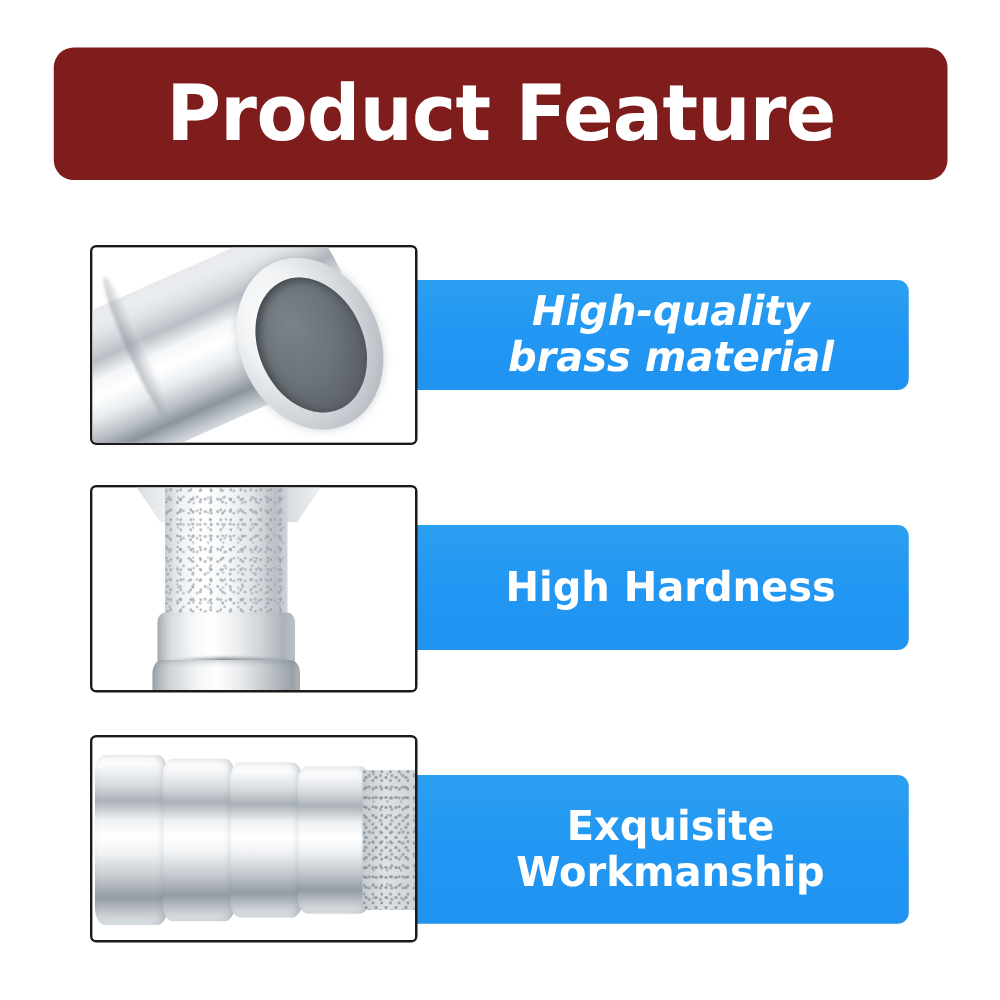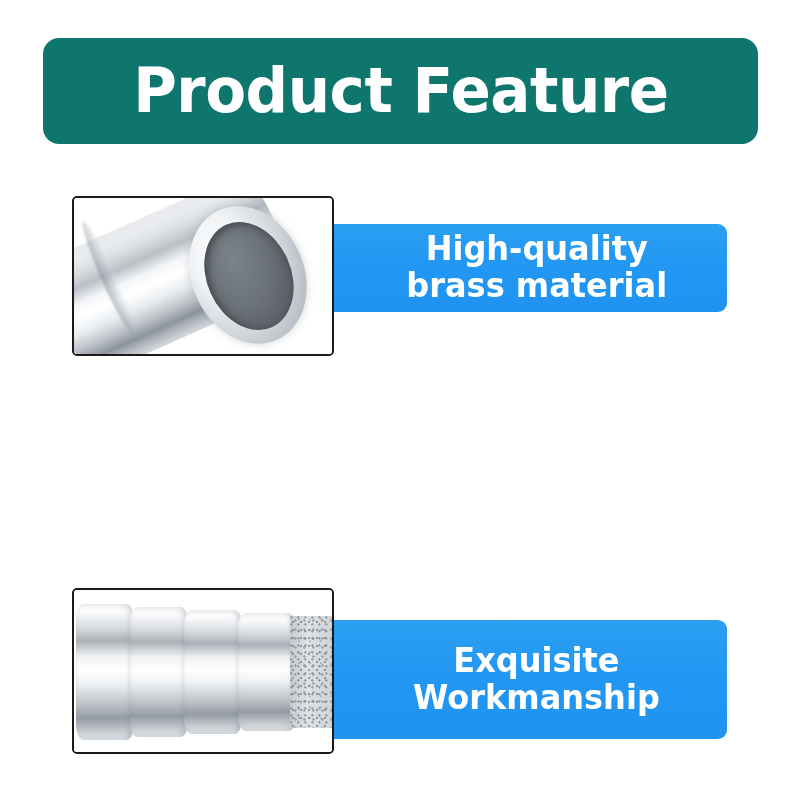--- a/index.html
+++ b/index.html
@@ -20,21 +20,21 @@
     background: #ffffff;
   }
 
   
   .header-banner {
     position: absolute;
     left: 43px;
     top: 38px;
     width: 715px;
     height: 106px;
-    background: #0f766e;
+    background: #7f1d1d;
     border-radius: 16px;
     display: flex;
     align-items: center;
     justify-content: center;
   }
 
   .header-title {
     color: #ffffff;
     font-size: 62px;
     font-weight: bold;
@@ -58,21 +58,21 @@
   .label-bar {
     position: absolute;
     left: 300px;
     background: linear-gradient(180deg, #2b9ff0 0%, #2196f3 55%, #1f93ef 100%);
     border-radius: 0 9px 9px 0;
     display: flex;
     align-items: center;
     justify-content: center;
     z-index: 1;
   }
-  .row-1 .label-bar { top: 28px; width: 427px; height: 88px; }
+  .row-1 .label-bar { top: 28px; width: 427px; height: 88px; font-style: italic; }
   .row-2 .label-bar { top: 32px; width: 427px; height: 100px; }
   .row-3 .label-bar { top: 32px; width: 427px; height: 119px; }
 
   .label-text {
     color: #ffffff;
     font-weight: bold;
     font-size: 33px;
     line-height: 1.12;
     text-align: center;
     padding-left: 60px;
@@ -293,20 +293,38 @@
       <div class="photo-inner">
         <div class="pipe1-body"></div>
         <div class="pipe1-ring"></div>
         <div class="pipe1-face"></div>
         <div class="pipe1-bore"></div>
       </div>
     </div>
 
   </div>
 
+  <div class="feature-row row-2">
+
+    <div class="label-bar">
+      <div class="label-text">High Hardness</div>
+    </div>
+
+    <div class="photo-card">
+      <div class="photo-inner">
+        <div class="pipe2-flare-l"></div>
+        <div class="pipe2-flare-r"></div>
+        <div class="pipe2-top"></div>
+        <div class="pipe2-band1"></div>
+        <div class="pipe2-seam"></div>
+        <div class="pipe2-band2"></div>
+      </div>
+    </div>
+
+  </div>
 
   <div class="feature-row row-3">
 
     <div class="label-bar">
       <div class="label-text">Exquisite
 Workmanship</div>
     </div>
 
     <div class="photo-card">
       <div class="photo-inner">

